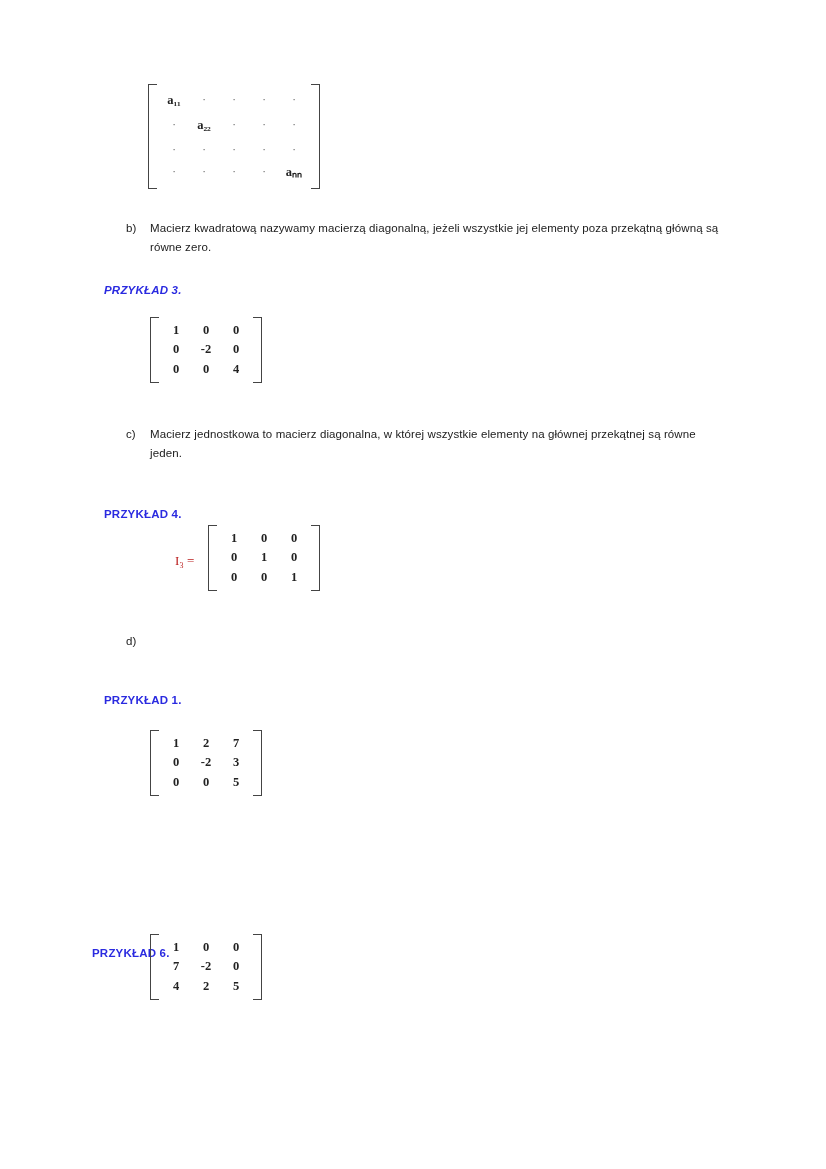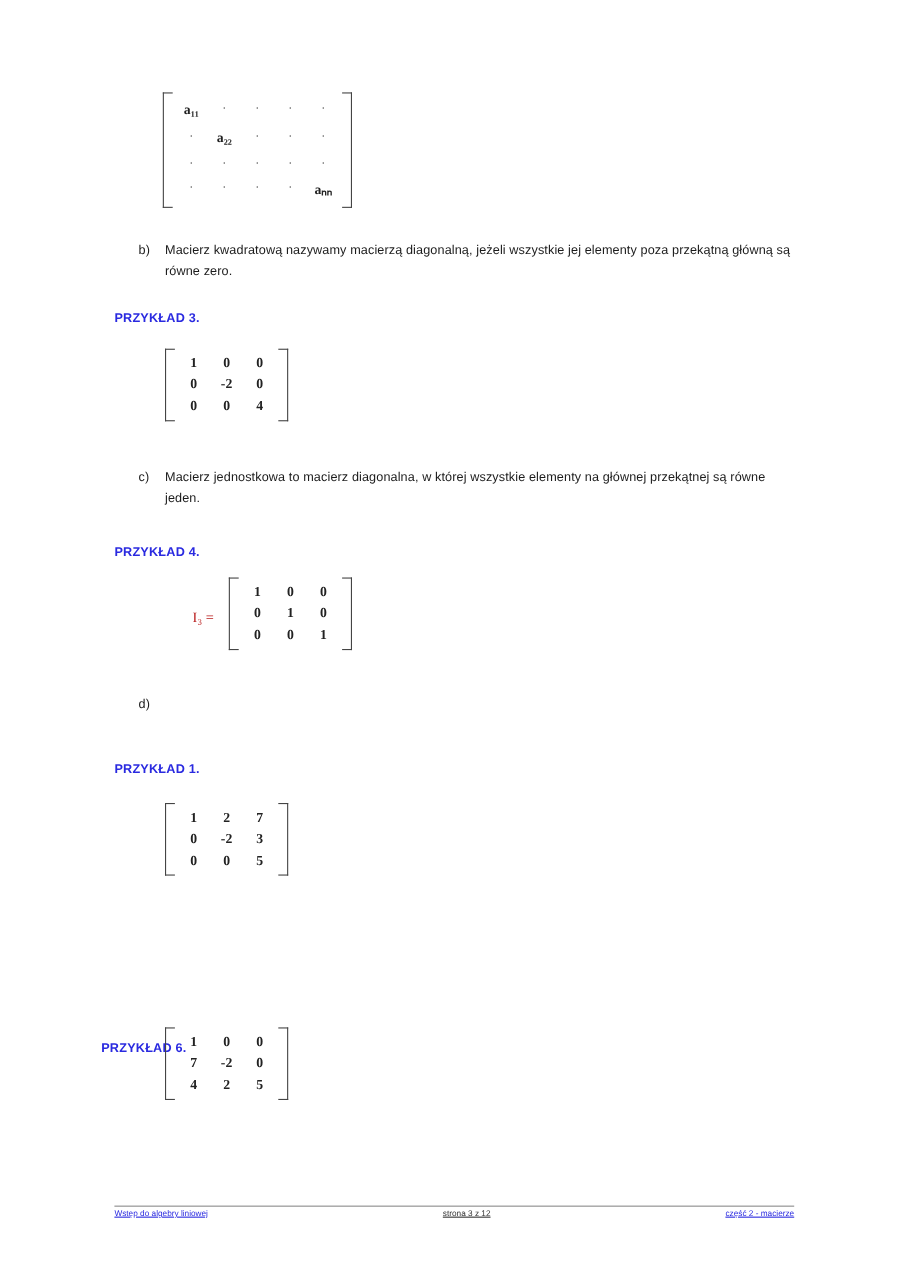--- a/index.html
+++ b/index.html
@@ -182,21 +182,21 @@
       </div>
       <div class="bracket right"></div>
     </div>
   </div>
 
   <div class="para" style="left:150px; top:219px; width:600px;">
     <span class="lbl">b)</span>
     <span>Macierz kwadratową nazywamy macierzą diagonalną, jeżeli wszystkie jej elementy poza przekątną główną są równe zero.</span>
   </div>
 
-  <div class="heading" style="left:104px; top:284px;">PRZYKŁAD 3.</div>
+  <div class="heading" style="left:104px; top:284px;font-style:italic;">PRZYKŁAD 3.</div>
 
   <div class="ex" style="left:150px; top:317px;">
     <div class="matrix">
       <div class="bracket left"></div>
       <div class="mgrid">
         <div class="mcell">1</div>
         <div class="mcell">0</div>
         <div class="mcell">0</div>
         <div class="mcell">0</div>
         <div class="mcell">-2</div>
@@ -207,21 +207,21 @@
       </div>
       <div class="bracket right"></div>
     </div>
   </div>
 
   <div class="para" style="left:150px; top:425px; width:560px;">
     <span class="lbl">c)</span>
     <span>Macierz jednostkowa to macierz diagonalna, w której wszystkie elementy na głównej przekątnej są równe jeden.</span>
   </div>
 
-  <div class="heading" style="left:104px; top:496px;">PRZYKŁAD 4.</div>
+  <div class="heading" style="left:104px; top:508px;">PRZYKŁAD 4.</div>
 
   <div class="eqlabel" style="left:175px; top:553px;">I₃ =</div>
 
   <div class="ex" style="left:208px; top:525px;">
     <div class="matrix">
       <div class="bracket left"></div>
       <div class="mgrid">
         <div class="mcell">1</div>
         <div class="mcell">0</div>
         <div class="mcell">0</div>
@@ -274,22 +274,14 @@
         <div class="mcell">-2</div>
         <div class="mcell">0</div>
         <div class="mcell">4</div>
         <div class="mcell">2</div>
         <div class="mcell">5</div>
       </div>
       <div class="bracket right"></div>
     </div>
   </div>
 
-  <div class="footer">
-    <div class="footer-rule"></div>
-    <div class="footer-row">
-      <span class="footer-left">Wstęp do algebry liniowej</span>
-      <span class="footer-center">strona 3 z 12</span>
-      <span class="footer-right">część 2 - macierze</span>
-    </div>
-  </div>
 
 </div>
 
 </body></html>

